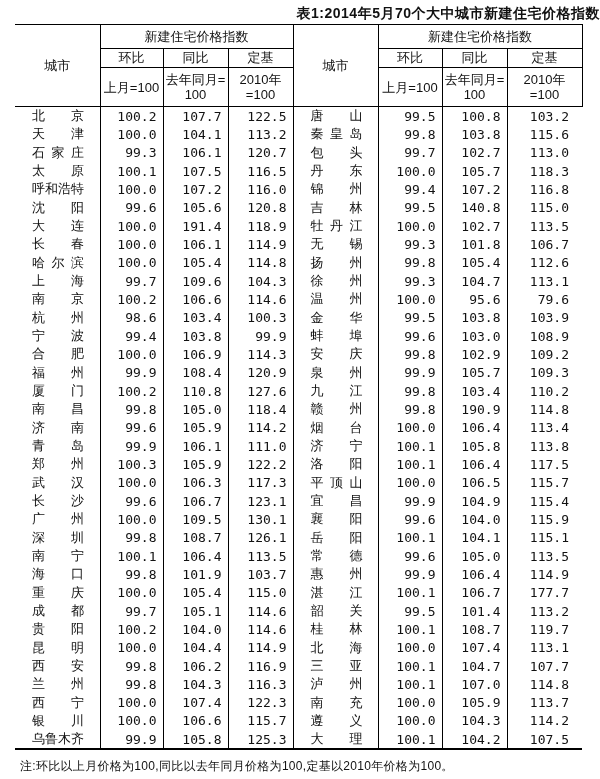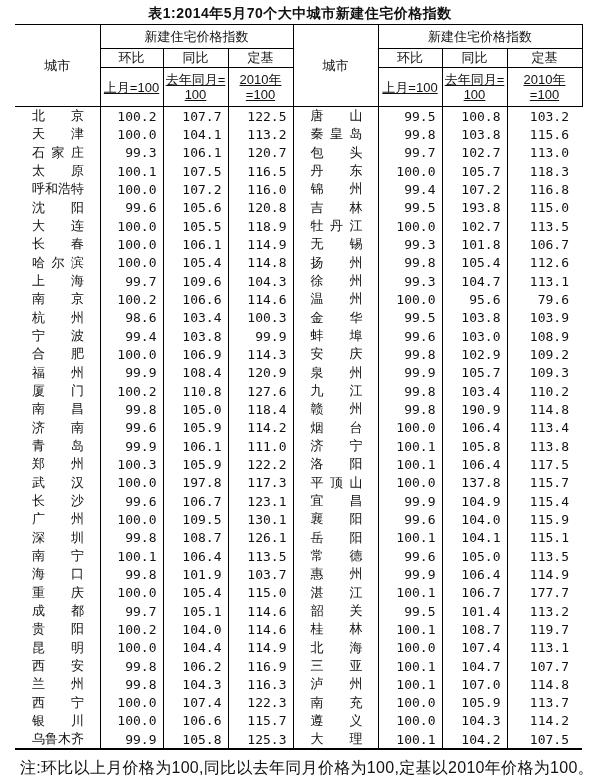--- a/index.html
+++ b/index.html
@@ -3,48 +3,48 @@
 <meta charset="utf-8">
 <style>
   html,body{margin:0;padding:0;}
   body{
     width:600px;height:779px;background:#ffffff;color:#111;
     font-family:"Liberation Sans","DejaVu Sans",sans-serif;
     position:relative;overflow:hidden;
   }
   .title{
     position:absolute;top:5px;left:0;width:600px;
-    text-align:center;font-size:14px;font-weight:bold;letter-spacing:0.5px;
+    text-align:right;font-size:14px;font-weight:bold;letter-spacing:0.5px;
   }
   table.idx{
     position:absolute;top:24px;left:15px;width:567px;
     border-collapse:collapse;table-layout:fixed;
     border-top:1px solid #000;border-bottom:2px solid #000;
   }
   th,td{padding:0;margin:0;vertical-align:middle;}
   thead th{
     font-weight:normal;font-size:13px;text-align:center;margin-left:12px;
   }
   tr.hr1 th{height:23px;}
   tr.hr2 th{height:18px;}
-  tr.hr3 th{height:38px;line-height:15px;text-decoration:underline;}
+  tr.hr3 th{height:38px;line-height:15px;}
   th.bR,td.bR{border-right:1px solid #000;}
   th.bB{border-bottom:1px solid #000;}
   .two-line span{display:block;}
   tbody td{height:18.34px;font-size:13px;}
   td.num{
     font-family:"DejaVu Sans Mono","Liberation Mono",monospace;
     text-align:right;padding-right:6px;font-size:13px;
   }
   td.lastcol{padding-right:13px;}
   td.citycell{padding-left:17px;}
   .cs{display:inline-flex;justify-content:space-between;width:52px;}
   .cs span{display:inline-block;}
   .note{
-    position:absolute;top:758px;left:20px;font-size:16px;color:#111;
+    position:absolute;top:758px;left:20px;font-size:12px;color:#111;
     letter-spacing:0.3px;
   }
 </style>
 </head>
 <body>
 
 <div class="title">表1:2014年5月70个大中城市新建住宅价格指数</div>
 
 <table class="idx">
   <colgroup>
@@ -184,30 +184,30 @@
             <span>阳</span>
           </span></td>
         <td class="num bR">99.6</td>
         <td class="num bR">105.6</td>
         <td class="num bR">120.8</td>
         <td class="citycell bR"><span class="cs">
             <span>吉</span>
             <span>林</span>
           </span></td>
         <td class="num bR">99.5</td>
-        <td class="num bR">193.8</td>
+        <td class="num bR">140.8</td>
         <td class="num lastcol">115.0</td>
       </tr>
       <tr>
         <td class="citycell bR"><span class="cs">
             <span>大</span>
             <span>连</span>
           </span></td>
         <td class="num bR">100.0</td>
-        <td class="num bR">105.5</td>
+        <td class="num bR">191.4</td>
         <td class="num bR">118.9</td>
         <td class="citycell bR"><span class="cs">
             <span>牡</span>
             <span>丹</span>
             <span>江</span>
           </span></td>
         <td class="num bR">100.0</td>
         <td class="num bR">102.7</td>
         <td class="num lastcol">113.5</td>
       </tr>
@@ -419,29 +419,29 @@
         <td class="num bR">100.1</td>
         <td class="num bR">106.4</td>
         <td class="num lastcol">117.5</td>
       </tr>
       <tr>
         <td class="citycell bR"><span class="cs">
             <span>武</span>
             <span>汉</span>
           </span></td>
         <td class="num bR">100.0</td>
-        <td class="num bR">197.8</td>
+        <td class="num bR">106.3</td>
         <td class="num bR">117.3</td>
         <td class="citycell bR"><span class="cs">
             <span>平</span>
             <span>顶</span>
             <span>山</span>
           </span></td>
         <td class="num bR">100.0</td>
-        <td class="num bR">137.8</td>
+        <td class="num bR">106.5</td>
         <td class="num lastcol">115.7</td>
       </tr>
       <tr>
         <td class="citycell bR"><span class="cs">
             <span>长</span>
             <span>沙</span>
           </span></td>
         <td class="num bR">99.6</td>
         <td class="num bR">106.7</td>
         <td class="num bR">123.1</td>

